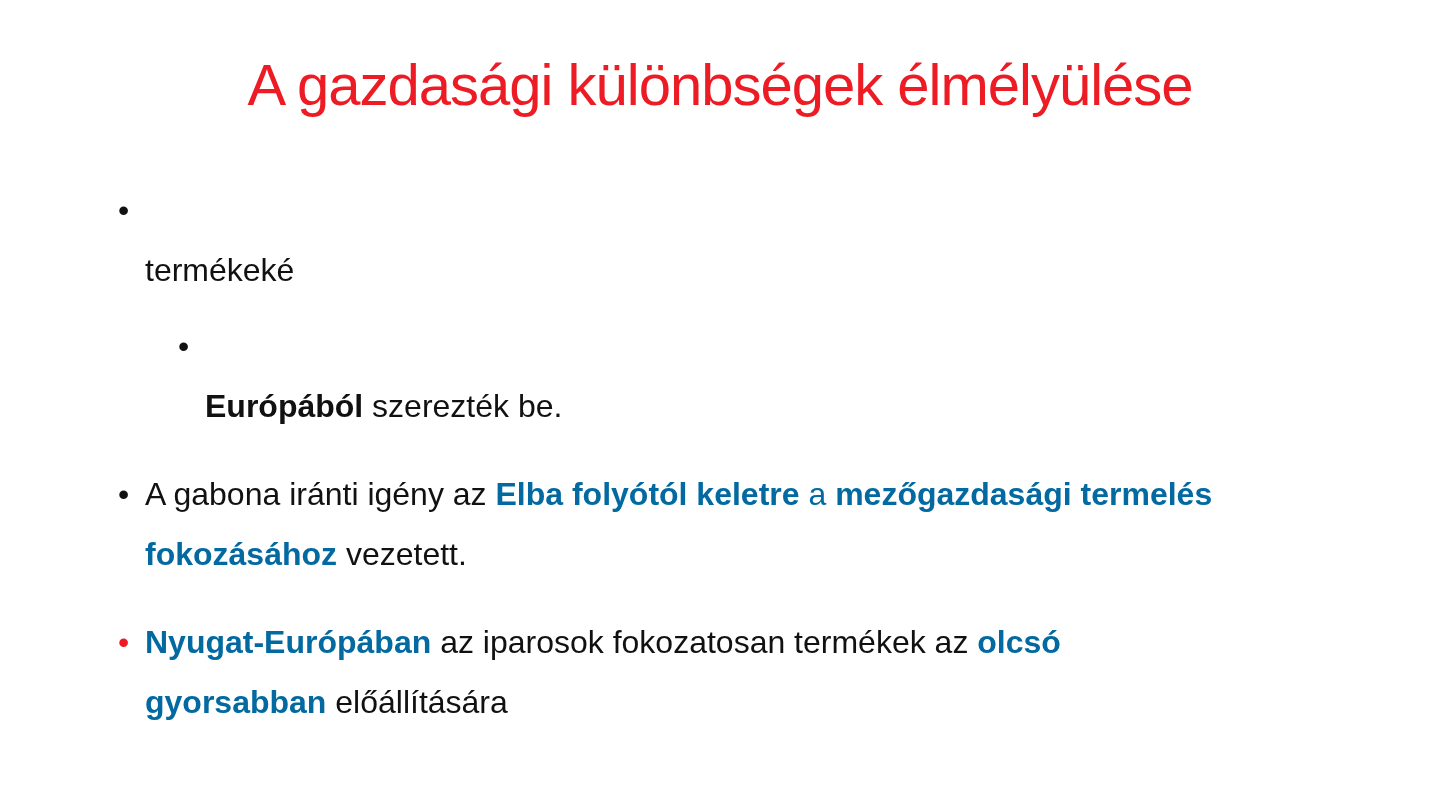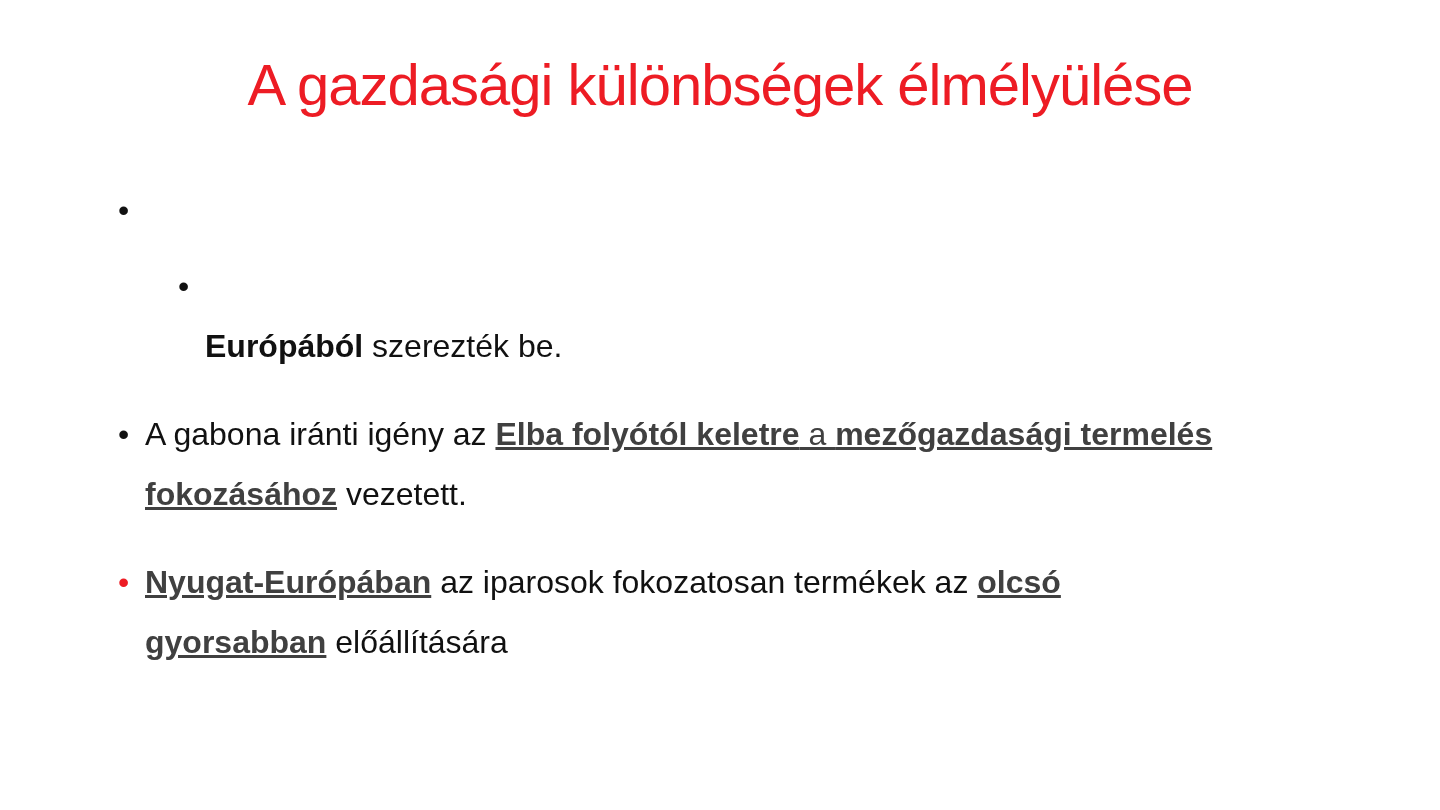--- a/index.html
+++ b/index.html
@@ -44,31 +44,31 @@
     margin-top: -12px;
   }
   .marker {
     flex: 0 0 27px;
     color: #111111;
   }
   .li.level2 .marker { flex: 0 0 27px; }
   .marker.red { color: #ed1c24; }
   .text { flex: 1 1 auto; }
   .text .bold { font-weight: 700; }
-  .text .red  { color: #404040; text-decoration: underline; }
+  .text .red  { color: #0369a1; }
 </style>
 </head>
 <body>
 
 <div class="slide">
   <h1 class="title">A gazdasági különbségek élmélyülése</h1>
   <div class="content">
       <div class="li level1">
         <span class="marker">•</span>
-        <div class="text"><br></div>
+        <div class="text"><br><span>termékeké</span></div>
       </div>
       <div class="li level2">
         <span class="marker">•</span>
         <div class="text"><br><span class="bold">Európából</span><span> szerezték be.</span></div>
       </div>
       <div class="li level1">
         <span class="marker">•</span>
         <div class="text"><span>A gabona iránti igény az </span><span class="bold red">Elba folyótól keletre</span><span class="red"> a </span><span class="bold red">mezőgazdasági termelés</span><br><span class="bold red">fokozásához</span><span> vezetett.</span></div>
       </div>
       <div class="li level1">

